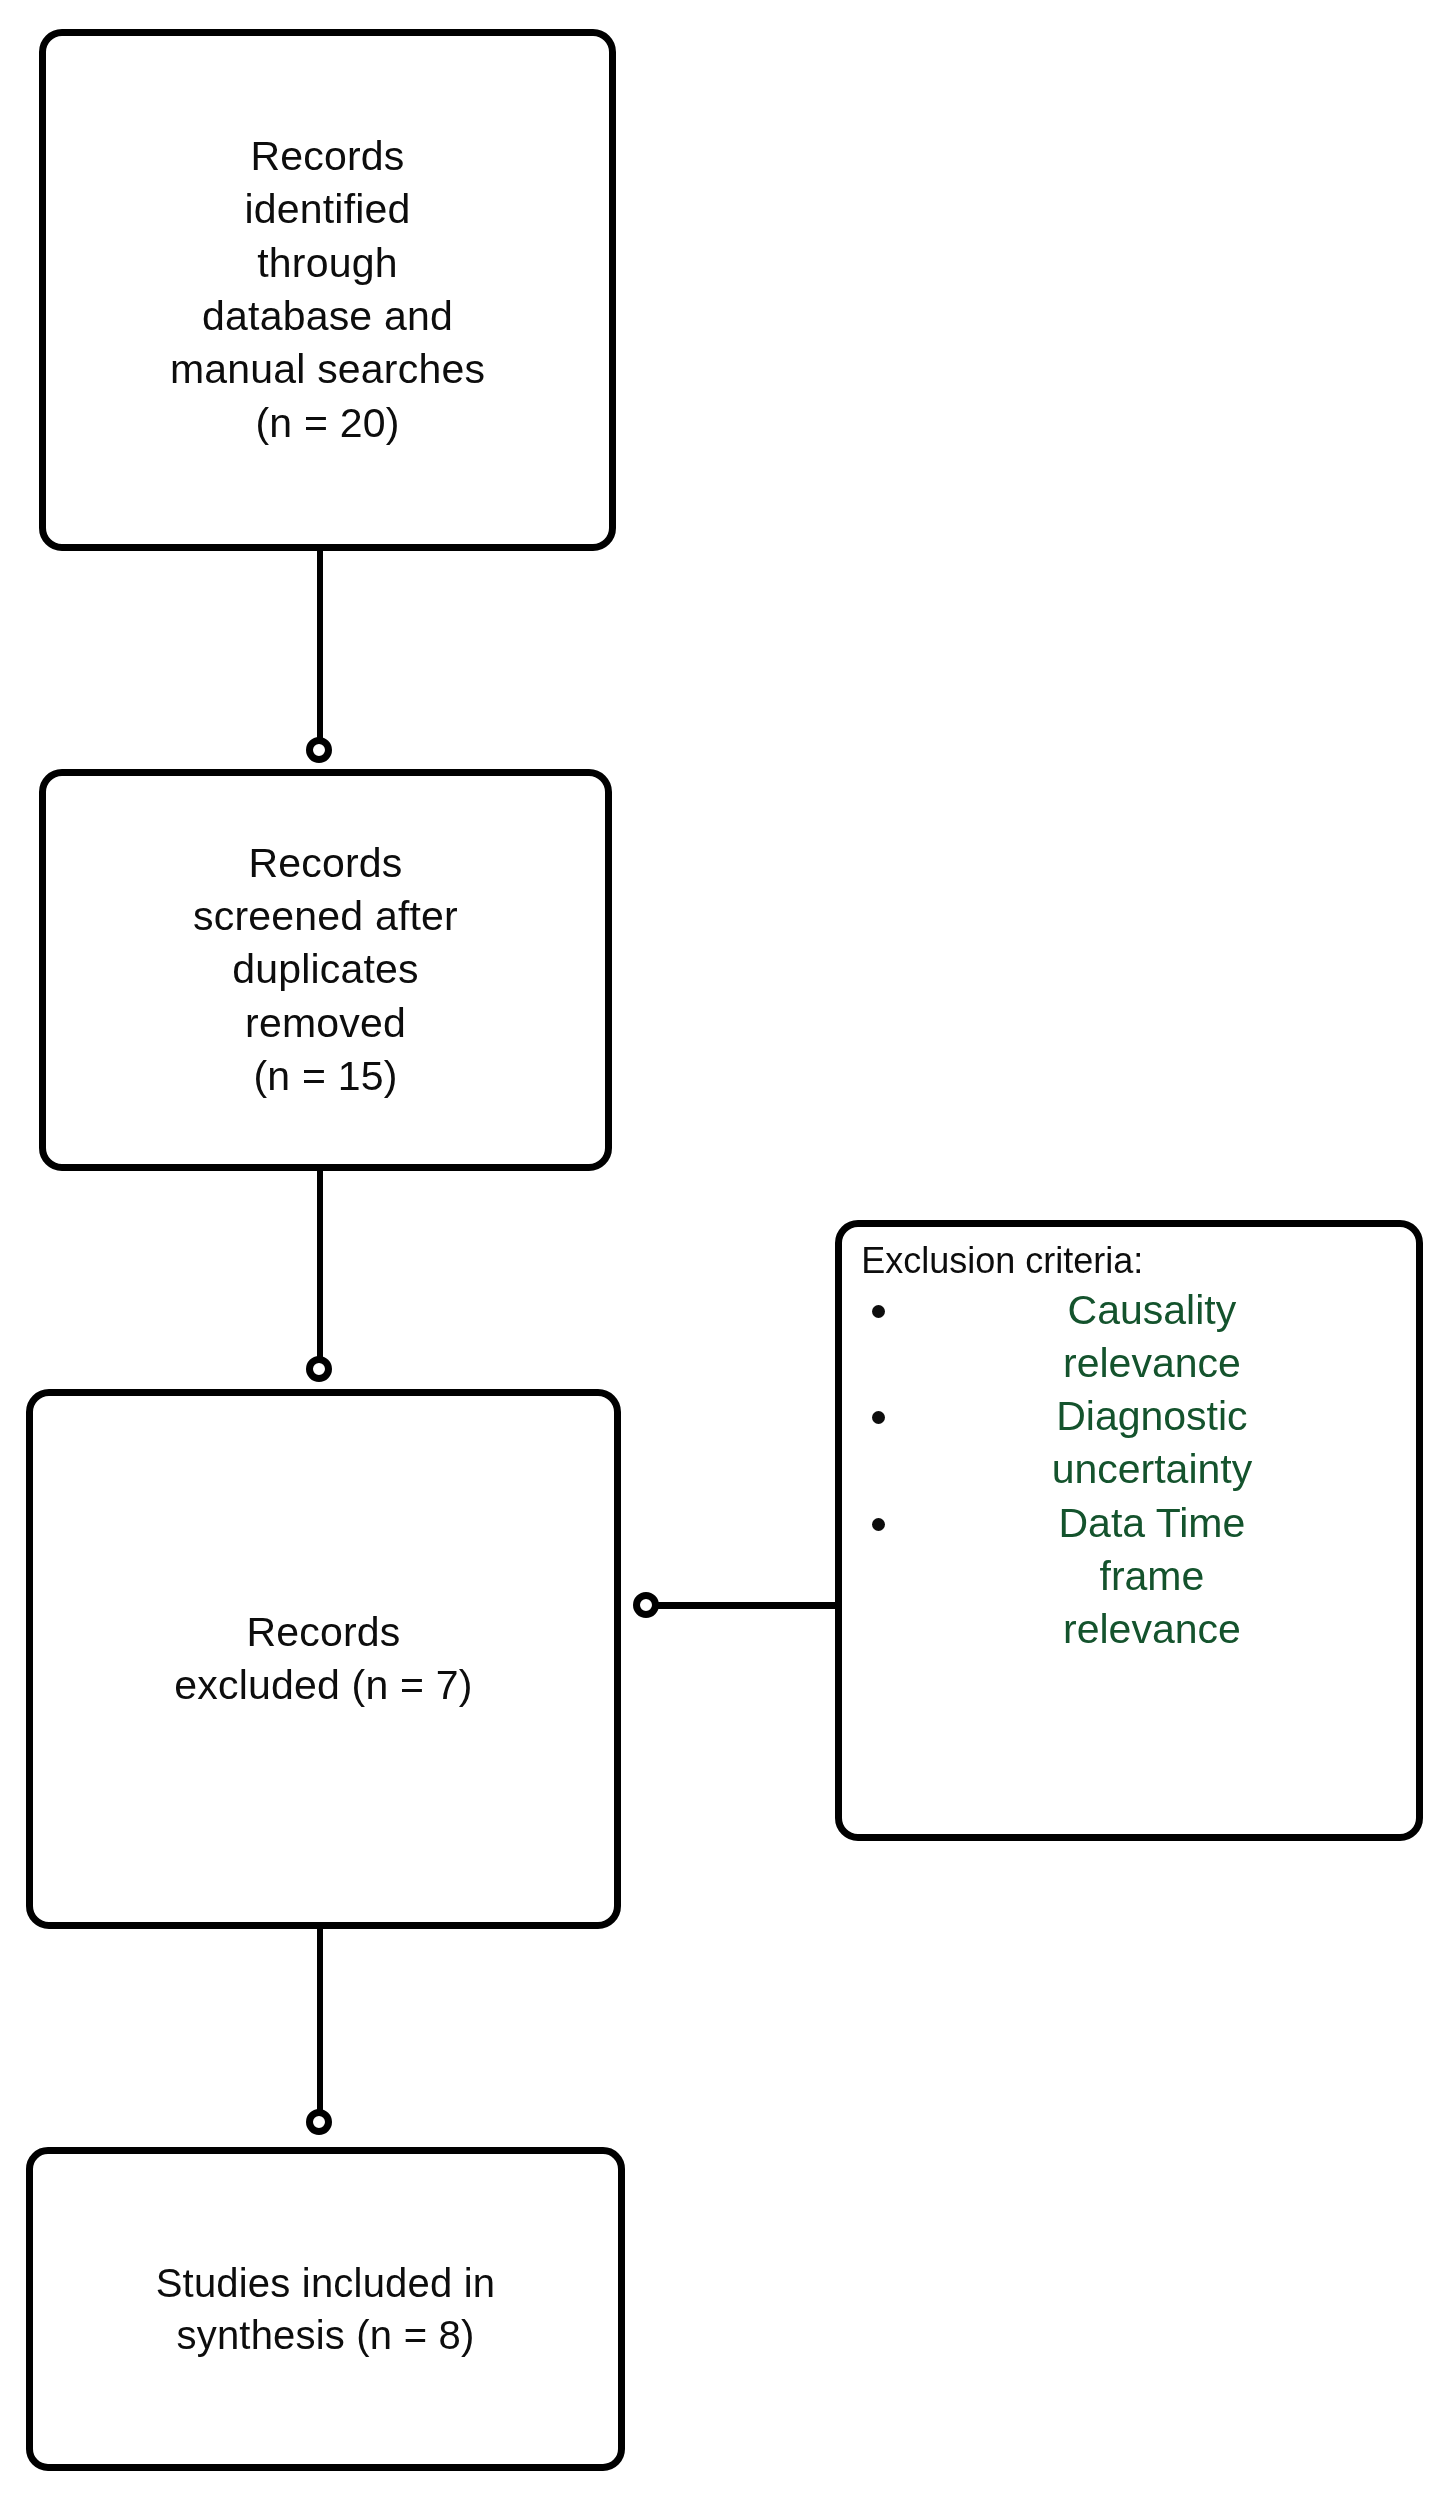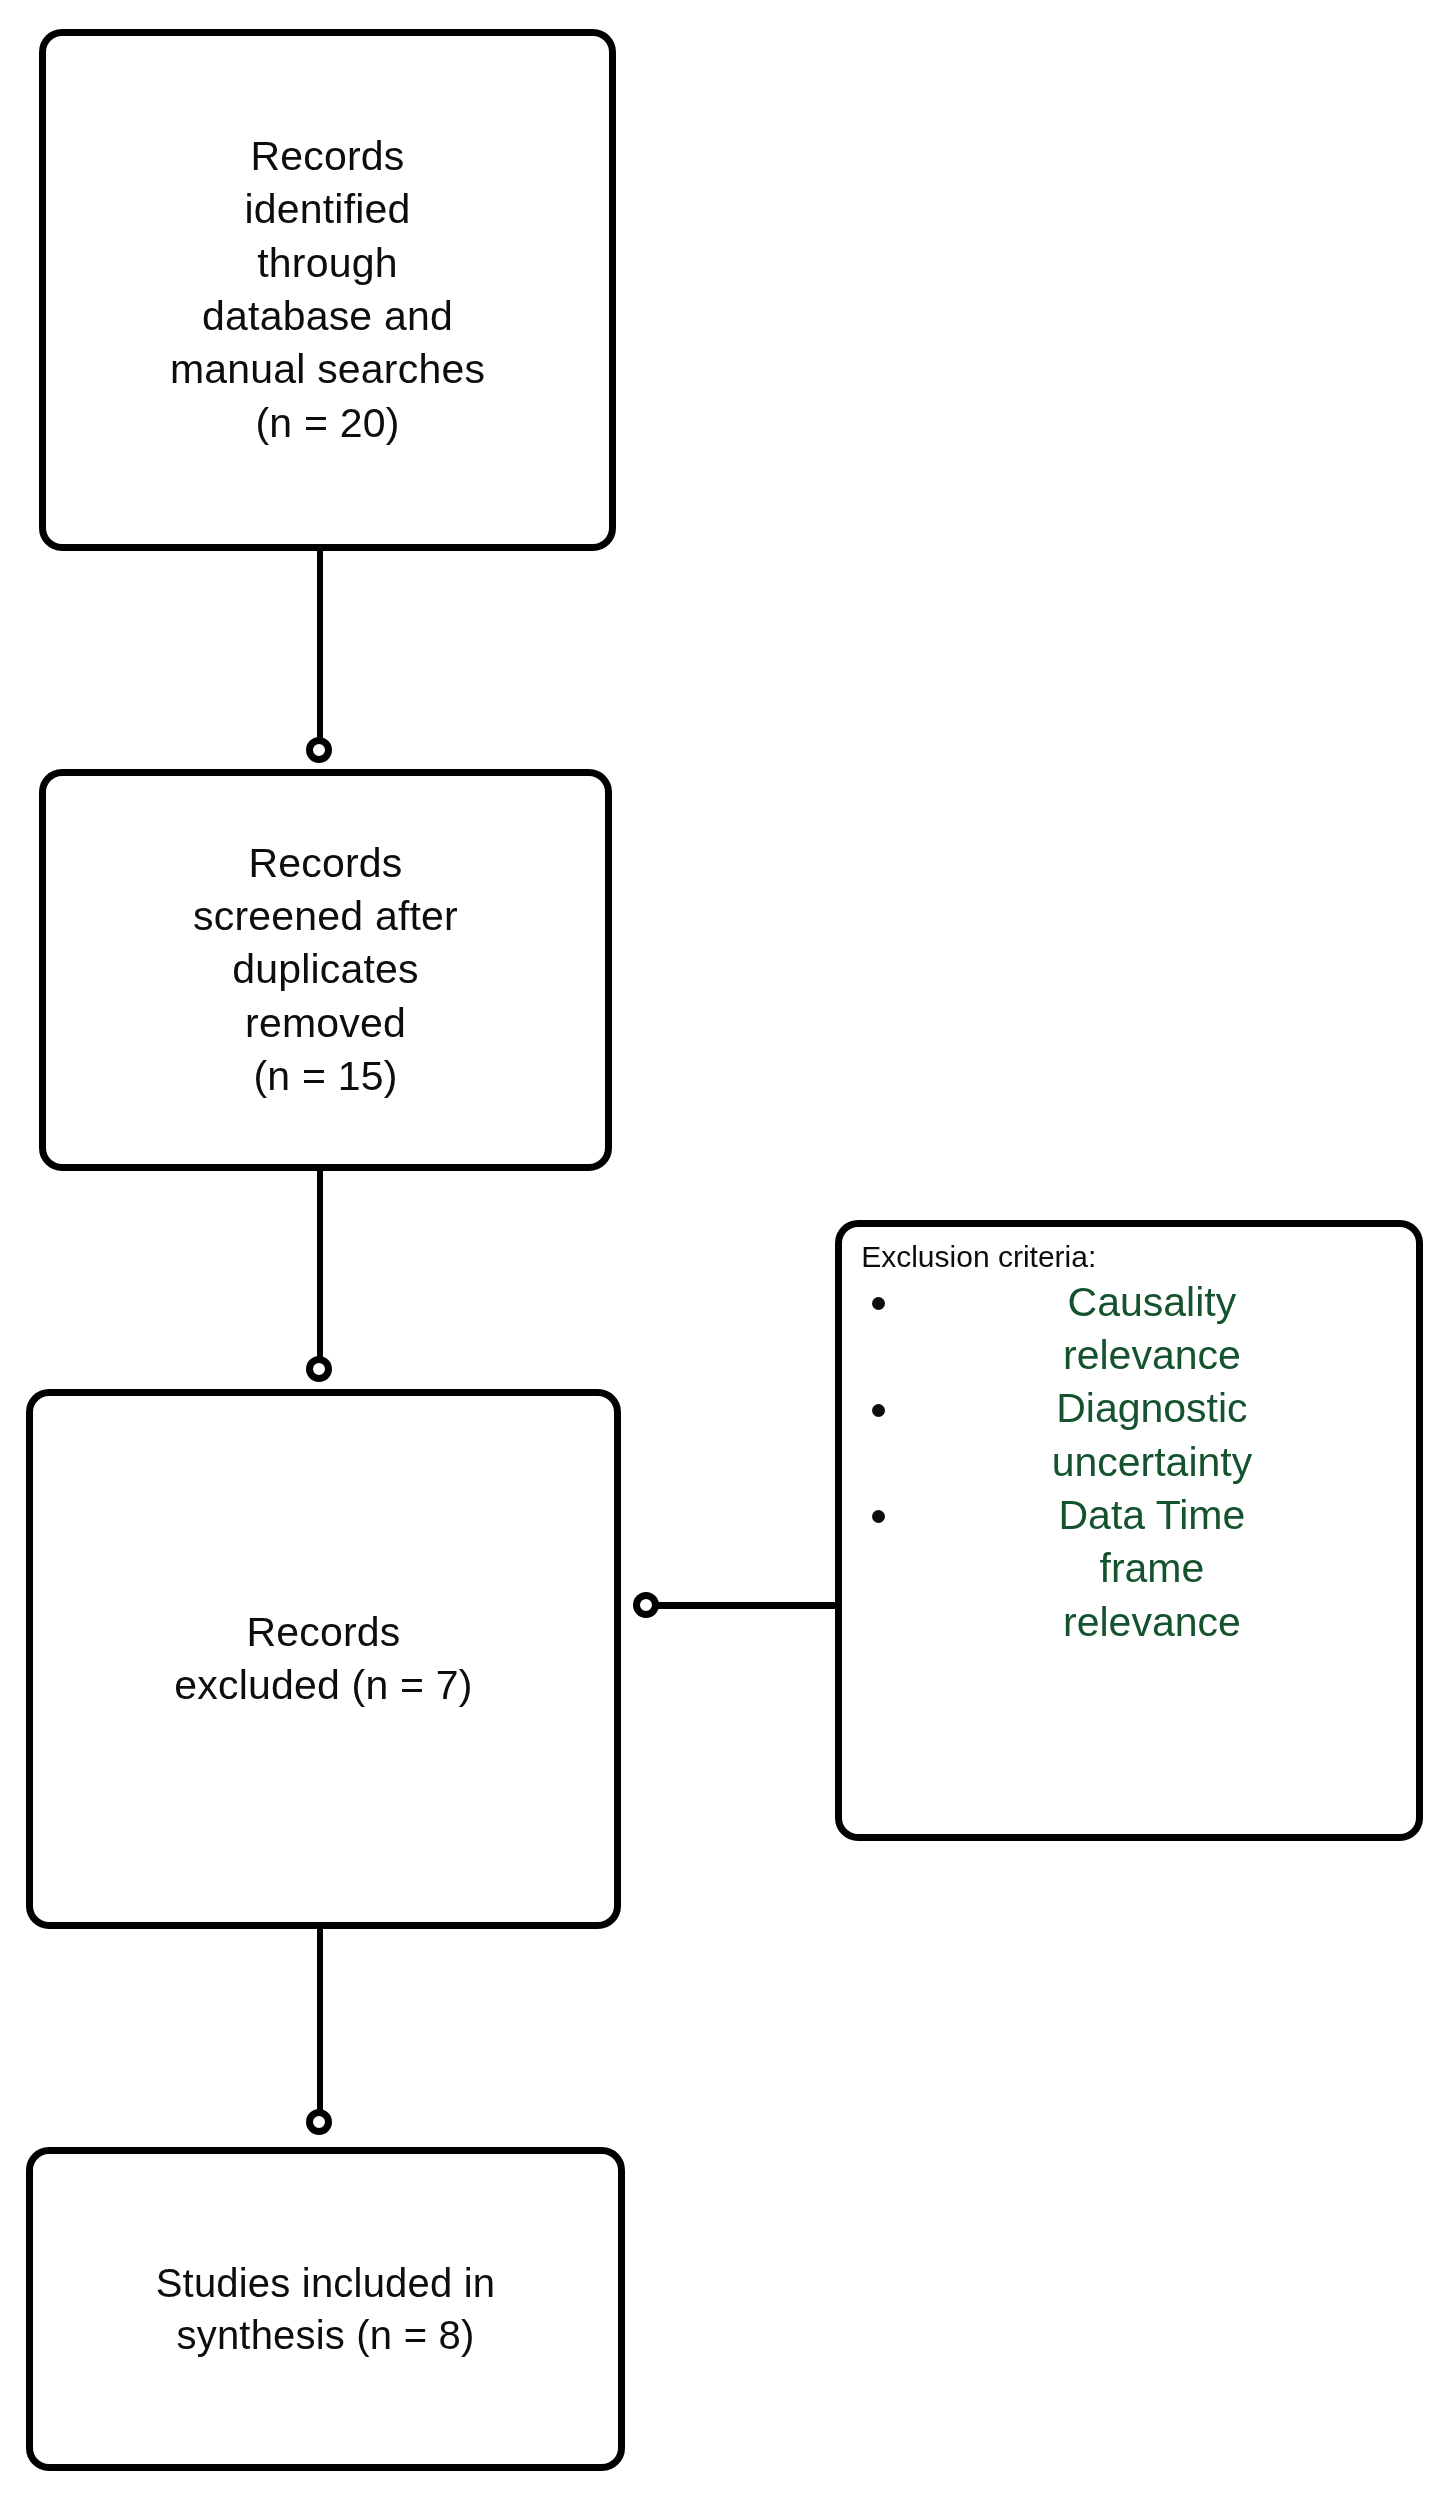--- a/index.html
+++ b/index.html
@@ -53,38 +53,38 @@
     width: 573px; height: 402px;
   }
   
   #box-excluded {
     left: 26px;  top: 1389px;
     width: 595px; height: 540px;
   }
   
   #box-included {
     left: 26px;  top: 2147px;
-    width: 599px; height: 324px;
+    width: 599px; height: 324px; border-radius: 22px;
   }
   #box-included .box-text { font-size: 40px; }
 
   
   #box-criteria {
     position: absolute;
     left: 835px; top: 1220px;
     width: 588px; height: 621px;
     box-sizing: border-box;
     border: 7px solid #000000;
     border-radius: 23px;
     background: #ffffff;
     padding: 10.5px 15.7px 8.7px 15.7px;
   }
   #box-criteria .criteria-title {
     display: block;
-    font-size: 30px;
+    font-size: 36px;
     line-height: 1.28;
     text-align: left;
     color: #0d0d0d;
     padding-left: 3.5px;
   }
   #box-criteria .criteria-list {
     list-style: none;
     margin: 0;
     padding: 0;
   }

